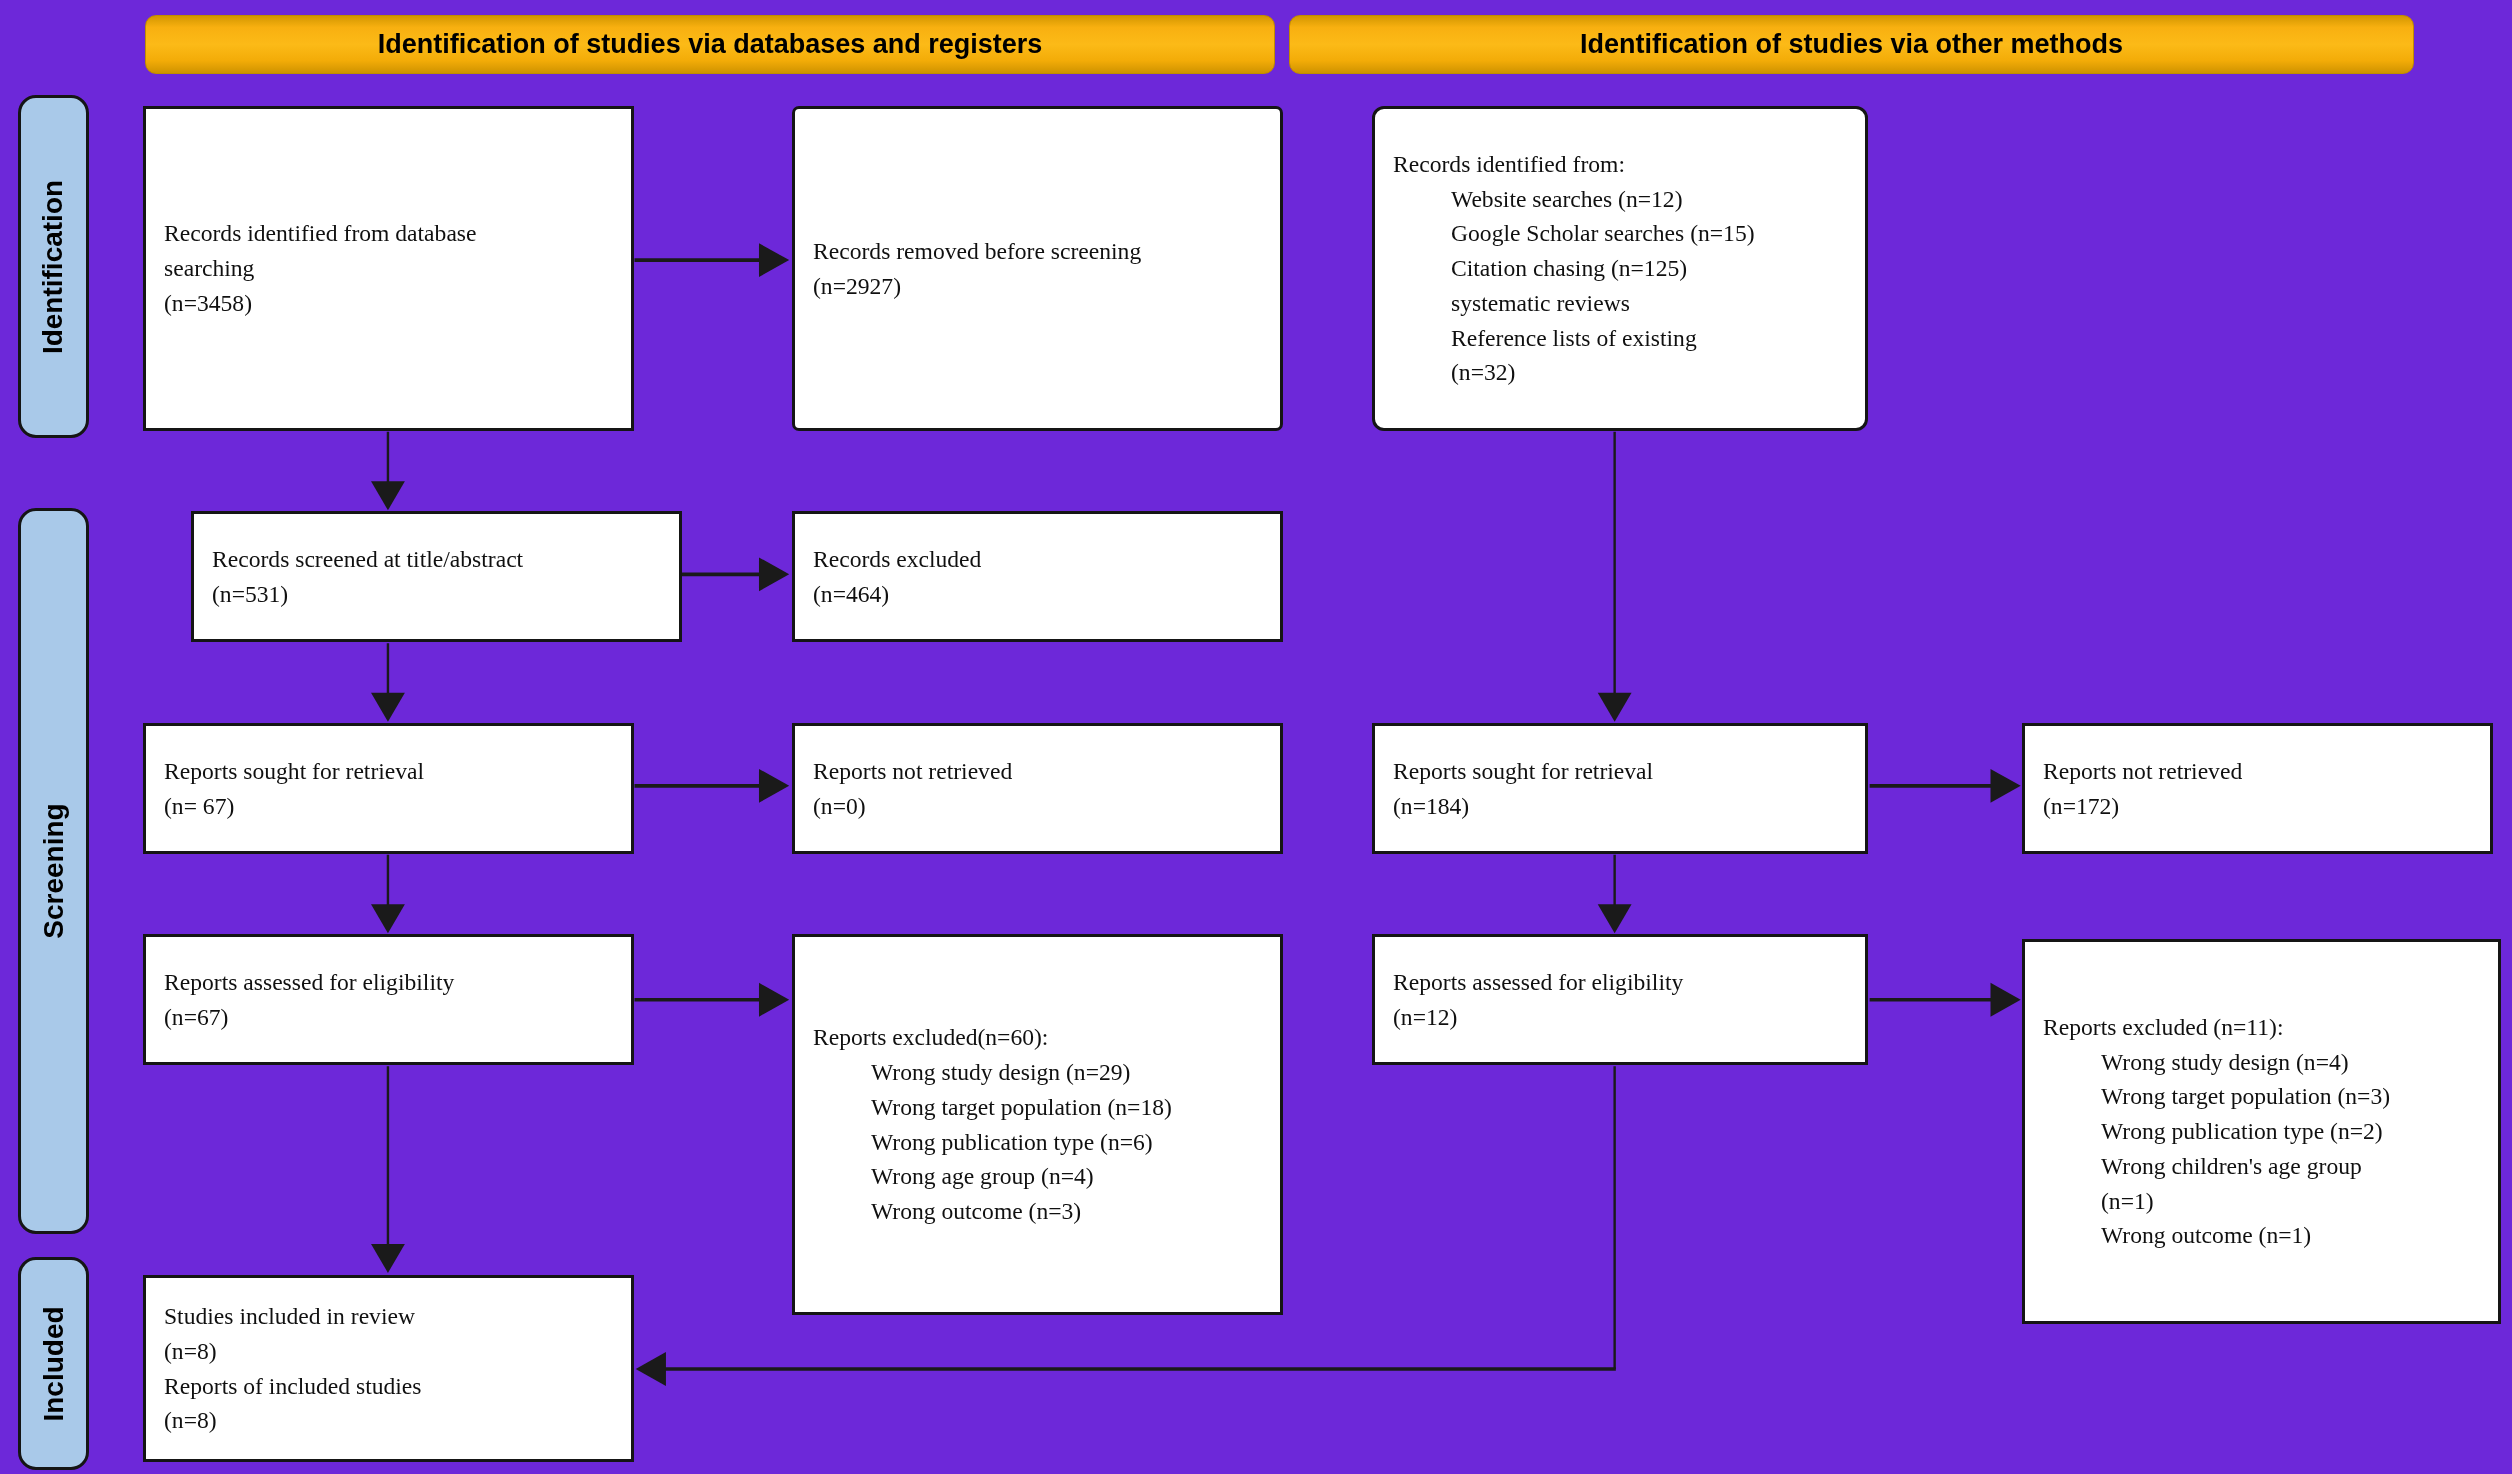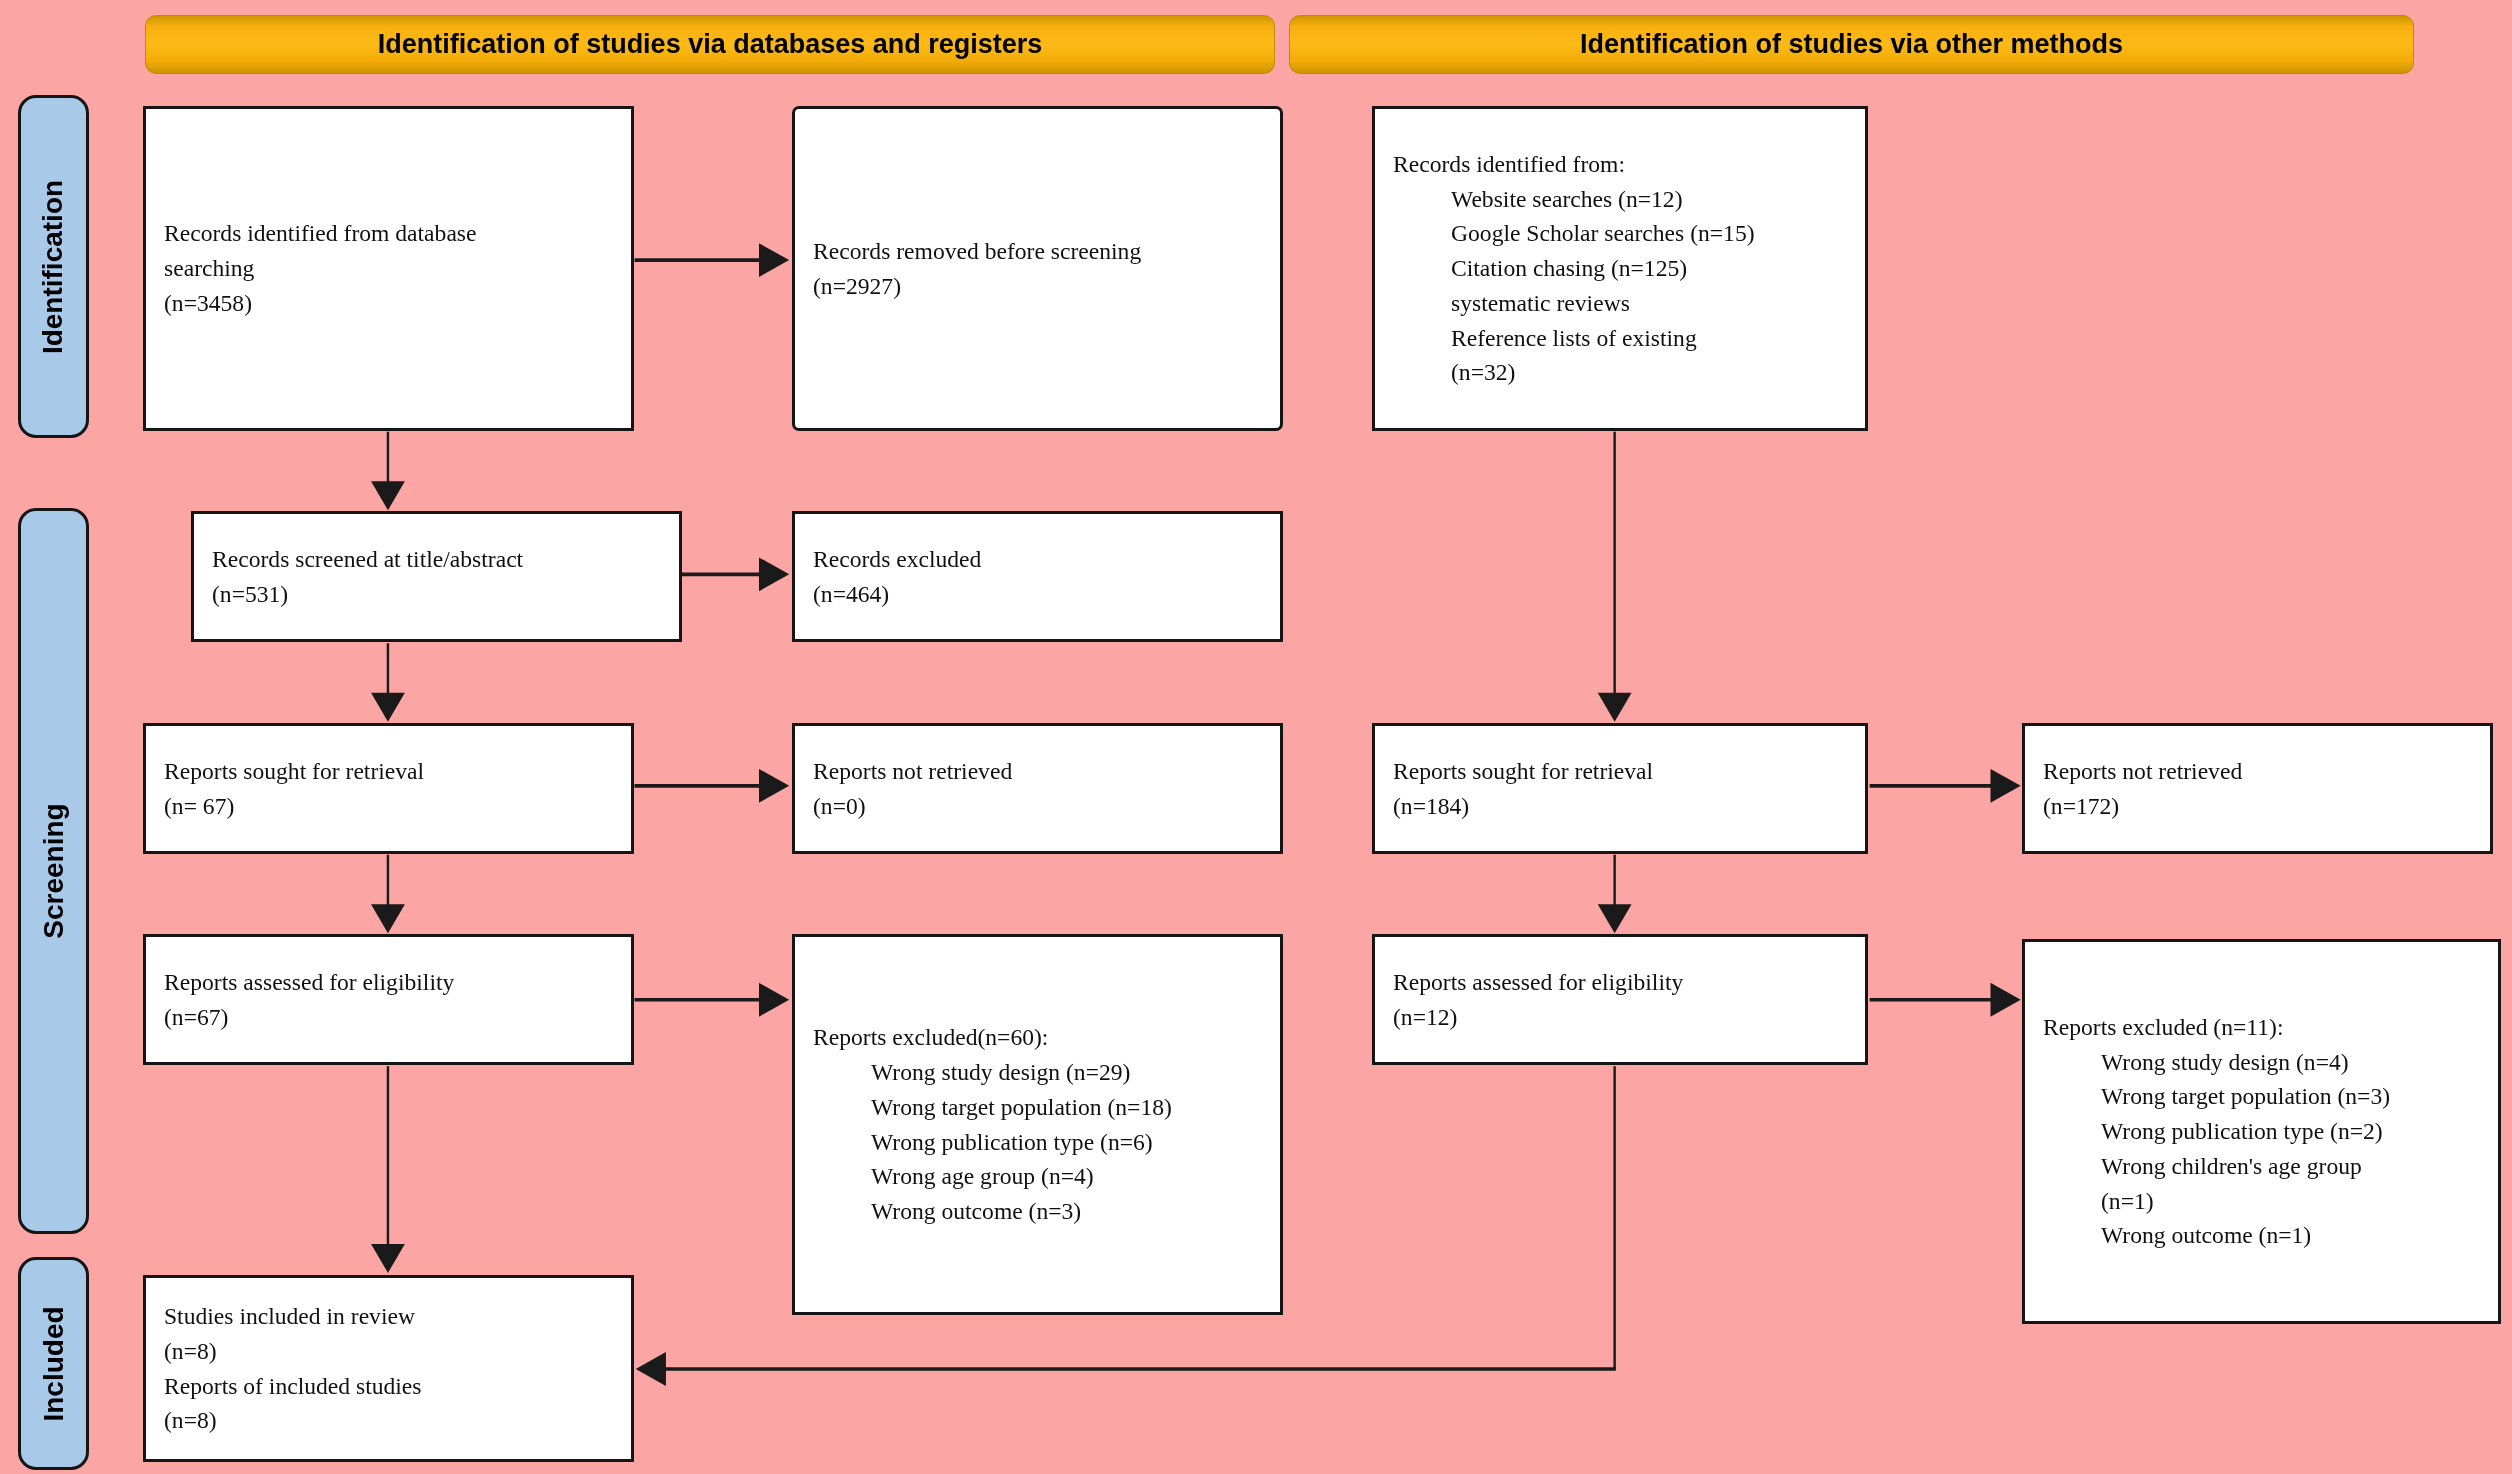--- a/index.html
+++ b/index.html
@@ -1,16 +1,16 @@
 <!DOCTYPE html>
 <html style="font-size:9.7px"><head>
 <meta charset="utf-8">
 <style>
   html,body{margin:0;padding:0;background:#ffffff;}
-  #canvas{position:relative;width:2512px;height:1475px;background:#fca5a5;overflow:hidden;}
+  #canvas{position:relative;width:2512px;height:1475px;background:#6d28d9;overflow:hidden;}
   svg.connectors{position:absolute;left:0;top:0;width:2512px;height:1475px;pointer-events:none;}
 
   .box{
     position:absolute;background:#ffffff;border:3px solid #151515;box-sizing:border-box;
     display:flex;flex-direction:column;justify-content:center;
     padding:7.3px 18px;font-family:"Liberation Serif",serif;font-size:23.6px;line-height:1.47;color:#101010;
   }
   .box .ln{white-space:nowrap;}
   .box .indent{padding-left:58px;}
 
@@ -31,21 +31,21 @@
   
   #hdr-db{left:145px;top:14.5px;width:1130px;height:59px;}
   #hdr-other{left:1289px;top:14.5px;width:1125px;height:59px;}
 
   #stage-identification{left:18px;top:95px;width:71px;height:343px;}
   #stage-screening{left:18px;top:508px;width:71px;height:726px;}
   #stage-included{left:18px;top:1257px;width:71px;height:213px;}
 
   #b-l-identified{left:143px;top:106px;width:491px;height:325px;}
   #b-l-removed{left:792px;top:106px;width:491px;height:325px;border-radius:7px;}
-  #b-r-identified{left:1372px;top:106px;width:496px;height:325px;}
+  #b-r-identified{left:1372px;top:106px;width:496px;height:325px;border-radius:12px;}
   #b-l-screened{left:143px;top:511px;width:491px;height:131px;margin-left:48px;}
   #b-l-excluded464{left:792px;top:511px;width:491px;height:131px;}
   #b-l-sought{left:143px;top:723px;width:491px;height:131px;}
   #b-l-notret0{left:792px;top:723px;width:491px;height:131px;}
   #b-r-sought{left:1372px;top:723px;width:496px;height:131px;}
   #b-r-notret172{left:2022px;top:723px;width:471px;height:131px;}
   #b-l-assessed{left:143px;top:934px;width:491px;height:131px;}
   #b-l-excluded60{left:792px;top:934px;width:491px;height:381px;font-family:Liberation Serif, serif;}
   #b-r-assessed{left:1372px;top:934px;width:496px;height:131px;}
   #b-r-excluded11{left:2022px;top:939px;width:479px;height:385px;}

